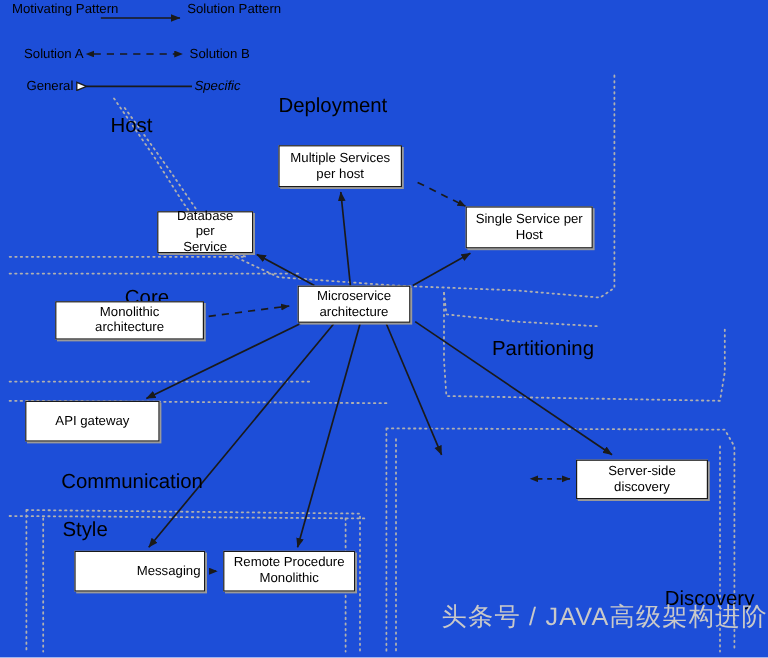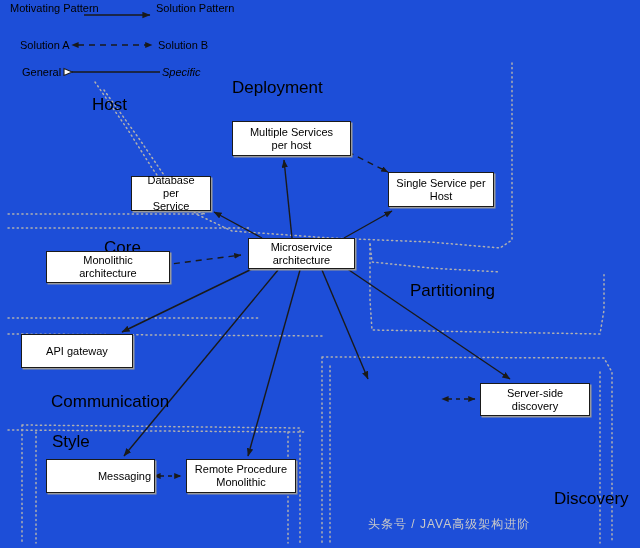--- a/index.html
+++ b/index.html
@@ -50,22 +50,22 @@
     font-size: 11px;
     line-height: 12px;
     color: #000000;
     white-space: nowrap;
     text-align: center;
     z-index: 6;
   }
   #watermark {
     position: absolute;
     left: 368px;
-    top: 516px;
-    font-size: 12px;
+    top: 500px;
+    font-size: 21px;
     color: #c9c9c9;
     white-space: nowrap;
     letter-spacing: 1px;
     z-index: 8;
   }
 </style>
 </head>
 <body>
 
 <div id="canvas">
@@ -179,62 +179,62 @@
   <div class="legend-label" style="left:162px; top:66px;font-style:italic;">Specific</div>
 
   <div class="region-label" style="left:232px; top:78px;">Deployment</div>
   <div class="region-label" style="left:92px; top:95px;">Host</div>
   <div class="region-label" style="left:104px; top:238px;">Core</div>
   <div class="region-label" style="left:410px; top:281px;">Partitioning</div>
   <div class="region-label" style="left:51px; top:392px;">Communication</div>
   <div class="region-label" style="left:52px; top:432px;">Style</div>
   <div class="region-label" style="left:554px; top:489px;">Discovery</div>
 
-  <div class="node" style="left:232px; top:121px; width:119px; height:35px;">
+  <div class="node" style="left:232px; top:121px; width:103px; height:35px;">
     <span>
       <span>Multiple Services</span>
       <span>per host</span>
     </span>
   </div>
 
   <div class="node" style="left:388px; top:172px; width:106px; height:35px;">
     <span>
       <span>Single Service per</span>
       <span>Host</span>
     </span>
   </div>
 
   <div class="node" style="left:131px; top:176px; width:80px; height:35px;">
     <span>
       <span>Database per</span>
       <span>Service</span>
     </span>
   </div>
 
-  <div class="node" style="left:248px; top:238px; width:107px; height:31px;">
+  <div class="node" style="left:248px; top:238px; width:94px; height:31px;">
     <span>
       <span>Microservice</span>
       <span>architecture</span>
     </span>
   </div>
 
   <div class="node" style="left:46px; top:251px; width:124px; height:32px;">
     <span>
       <span>Monolithic</span>
       <span>architecture</span>
     </span>
   </div>
 
   <div class="node" style="left:21px; top:334px; width:112px; height:34px;">
     <span>
       <span>API gateway</span>
     </span>
   </div>
 
-  <div class="node" style="left:46px; top:459px; width:109px; height:34px;padding-left:48px;">
+  <div class="node" style="left:62px; top:459px; width:109px; height:34px;padding-left:48px;">
     <span>
       <span>Messaging</span>
     </span>
   </div>
 
   <div class="node" style="left:186px; top:459px; width:110px; height:34px;">
     <span>
       <span>Remote Procedure</span>
       <span>Monolithic</span>
     </span>

